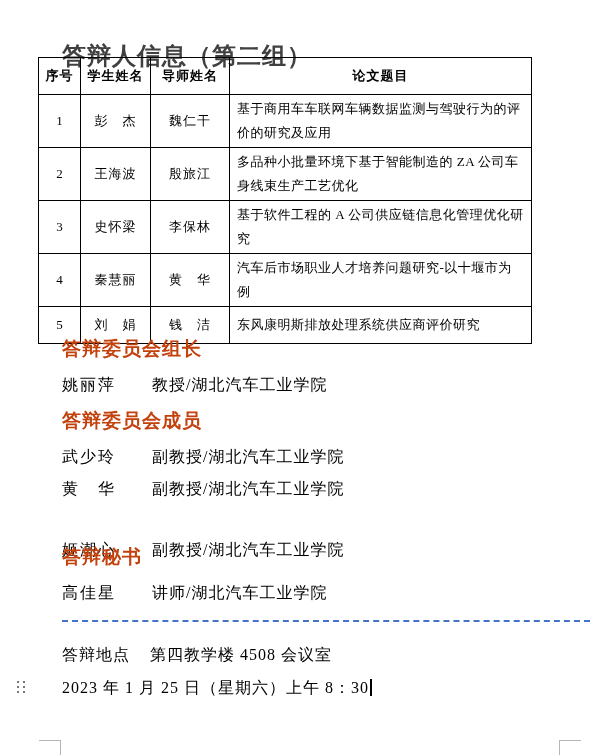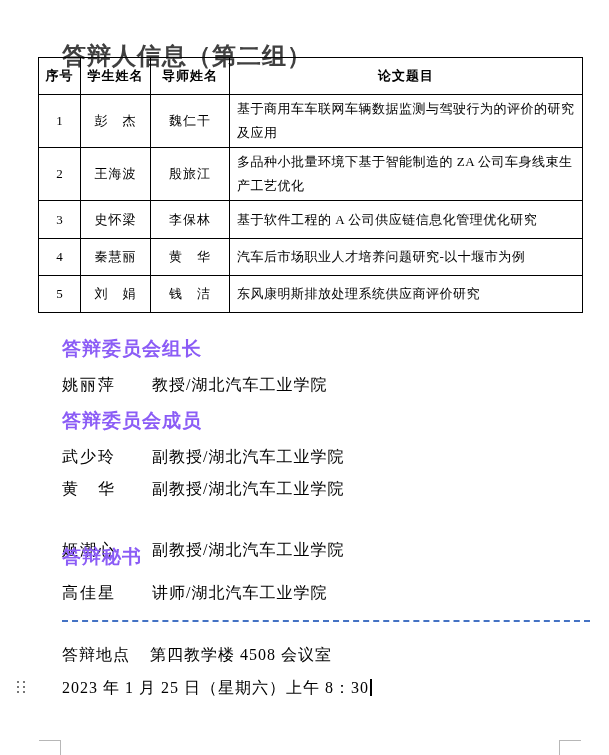--- a/index.html
+++ b/index.html
@@ -4,25 +4,25 @@
 <style>
   html,body{margin:0;padding:0;}
   body{width:609px;height:755px;background:#ffffff;overflow:hidden;}
   .page{position:relative;width:609px;height:755px;background:#fff;
         font-family:"Liberation Serif","DejaVu Serif",serif;color:#000;}
 
   
   .doc-title{position:absolute;left:62px;top:40px;font-family:"Liberation Sans","DejaVu Sans",sans-serif;
              font-weight:bold;font-size:24px;letter-spacing:1px;color:#404040;white-space:nowrap;}
   .sec-heading{position:absolute;left:62px;font-family:"Liberation Sans","DejaVu Sans",sans-serif;
-               font-weight:bold;font-size:19px;letter-spacing:1px;color:#8b5cf6;white-space:nowrap;}
+               font-weight:bold;font-size:19px;letter-spacing:1px;color:#c2410c;white-space:nowrap;}
   #h-chair{top:336px;} #h-members{top:408px;} #h-secretary{top:544px;}
 
   
-  table.roster{position:absolute;left:38px;top:57px;width:545px;border-collapse:collapse;
+  table.roster{position:absolute;left:38px;top:57px;width:494px;border-collapse:collapse;
                table-layout:fixed;border:1.5px solid #000;}
   table.roster th,table.roster td{border:1px solid #000;font-size:13px;overflow:hidden;}
   table.roster th{font-weight:bold;text-align:center;height:34px;letter-spacing:1px;}
   td.c-no{text-align:center;font-family:"Liberation Serif",serif;}
   td.c-name{text-align:center;letter-spacing:1px;}
   td.c-thesis{text-align:left;padding:2px 7px;line-height:24px;letter-spacing:0.5px;}
   tr.h53{height:53px;} tr.h38{height:38px;} tr.h37{height:37px;}
 
   
   .person-line{position:absolute;left:62px;font-size:16px;white-space:nowrap;letter-spacing:1px;}

